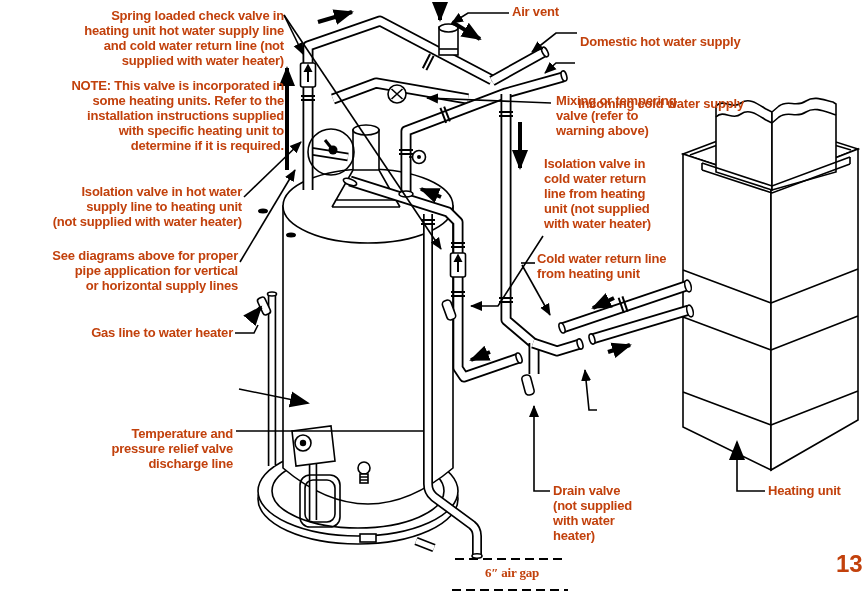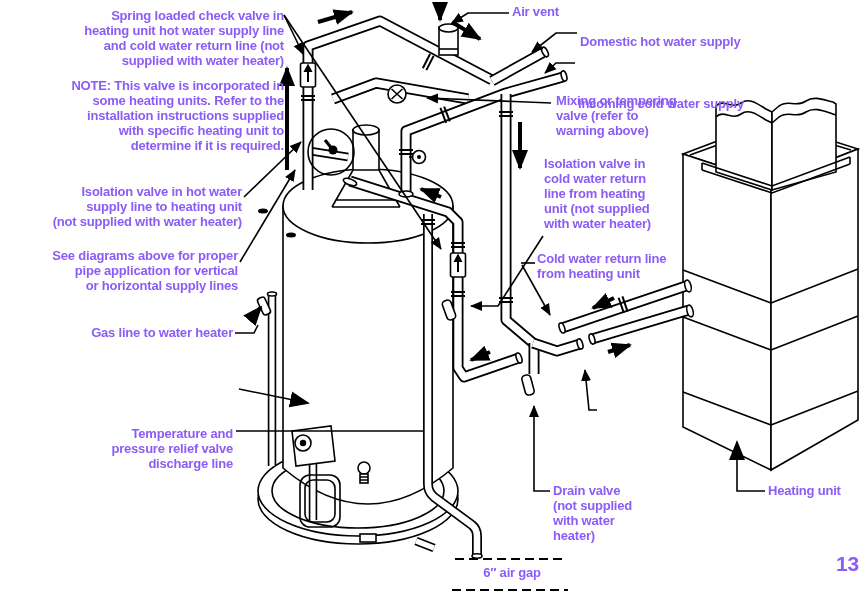--- a/index.html
+++ b/index.html
@@ -1,39 +1,39 @@
 <!DOCTYPE html>
 <html><head>
 <meta charset="utf-8">
 <style>
   html,body{margin:0;padding:0;background:#ffffff;}
   #page{position:relative;width:866px;height:596px;background:#fff;overflow:hidden;
         font-family:"Liberation Sans",sans-serif;}
   #art{position:absolute;left:0;top:0;}
-  .lab{position:absolute;font:bold 13px/15px "Liberation Sans",sans-serif;color:#8b5cf6;
+  .lab{position:absolute;font:bold 13px/15px "Liberation Sans",sans-serif;color:#c2410c;
        white-space:pre-line;letter-spacing:-0.2px;}
   .r{text-align:right;}
   #spring  {left:4px;  top:8px;   width:280px;}
   #note    {left:4px;  top:78px;  width:280px;}
   #isolhot {left:4px;  top:184px; width:238px;}
   #seediag {left:4px;  top:248px; width:234px;}
   #gasline {left:4px;  top:325px; width:229px;}
   #gwh     {left:4px;  top:380px; width:229px;}
   #tpv     {left:4px;  top:426px; width:229px;}
   #airvent {left:512px;top:4px;}
   #domhot  {left:580px;top:34px;}
   #incold  {left:578px;top:56px;margin-top:40px;}
   #mixing  {left:556px;top:93px;}
   #isolcold{left:544px;top:156px;}
   #coldret {left:537px;top:251px;}
   #hotsup  {left:601px;top:406px;}
   #drainv  {left:553px;top:483px;}
   #heatunit{left:768px;top:483px;}
-  #airgap  {left:462px;top:565px;width:100px;text-align:center;}
-  #pagenum {left:836px;top:551px;font-size:21px;line-height:26px;}
+  #airgap  {left:462px;top:565px;width:100px;text-align:center;font-family:Liberation Serif, serif;}
+  #pagenum {left:836px;top:551px;font-size:24px;line-height:26px;}
   svg .wf{fill:#fff;stroke:#000;stroke-width:1.6;}
   svg .ln{fill:none;stroke:#000;stroke-width:1.6;}
   svg .po{fill:none;stroke:#000;stroke-width:11;stroke-linejoin:round;}
   svg .pi{fill:none;stroke:#fff;stroke-width:7.4;stroke-linejoin:round;}
   svg .po2{fill:none;stroke:#000;stroke-width:8.5;stroke-linejoin:round;}
   svg .pi2{fill:none;stroke:#fff;stroke-width:5.2;stroke-linejoin:round;}
   svg .po3{fill:none;stroke:#000;stroke-width:10;stroke-linejoin:round;}
   svg .pi3{fill:none;stroke:#fff;stroke-width:6.6;stroke-linejoin:round;}
   svg .band{stroke:#000;stroke-width:2;}
   svg .flow{fill:none;stroke:#000;stroke-width:4;}

